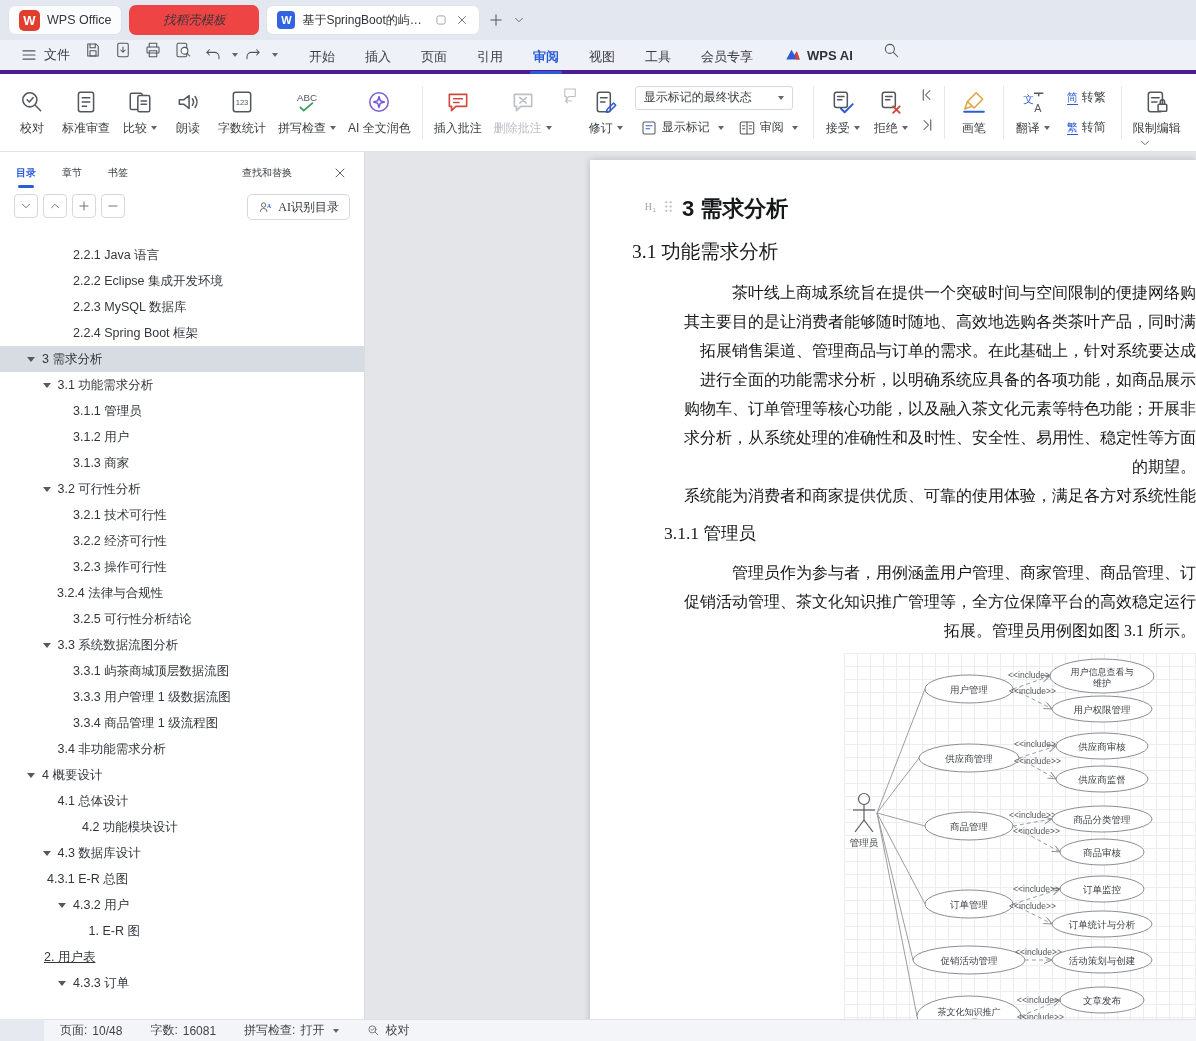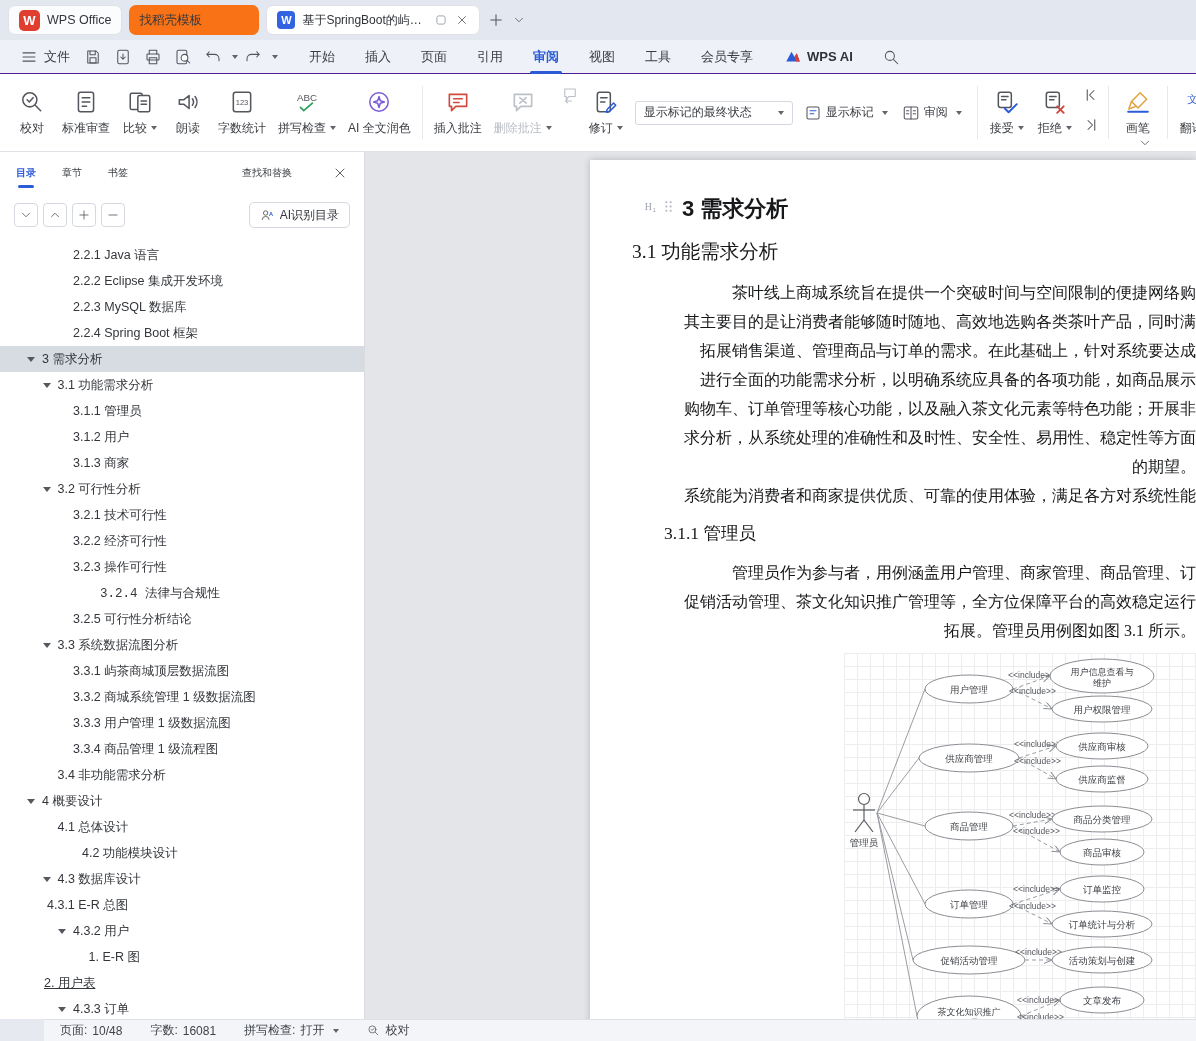--- a/index.html
+++ b/index.html
@@ -12,65 +12,65 @@
 .caret{width:0;height:0;border-left:3.5px solid transparent;border-right:3.5px solid transparent;
   border-top:4px solid #62656b;display:inline-block;margin-left:4px;vertical-align:middle;flex:none;}
 
 
 .titlebar{height:40px;background:#e3e7ef;display:flex;align-items:center;padding:0 8px;gap:7px;}
 .wtab{height:30px;border-radius:7px;display:flex;align-items:center;gap:7px;padding:0 10px;cursor:default;}
 .wtab.home{background:#fbfcfe;border:1px solid #e0e2e8;}
 .wps-logo{width:21px;height:21px;background:#e03e2f;color:#fff;border-radius:5px;font-weight:bold;
   display:flex;align-items:center;justify-content:center;font-size:13px;}
 .wtab-label{font-size:12.5px;color:#33363c;}
-.wtab.gray{background:#f97316;width:130px;justify-content:flex-start;color:#45484f;}
+.wtab.gray{background:#ef4444;width:130px;justify-content:center;color:#45484f;font-style:italic;}
 .wtab.doc{background:#fff;width:214px;border:1px solid #e0e2e8;}
 .doc-logo{width:18px;height:18px;background:#3263e0;color:#fff;border-radius:4px;font-weight:bold;
   display:flex;align-items:center;justify-content:center;font-size:11px;flex:none;}
 .doc-title{flex:1;white-space:nowrap;overflow:hidden;text-overflow:ellipsis;font-size:12px;color:#2f3237;}
 
 
-.menubar{height:34px;background:#eef1f7;display:flex;align-items:center;padding:0 12px;border-bottom:1px solid #4c1d95;}
+.menubar{height:34px;background:#eef1f7;display:flex;padding:0 12px;border-bottom:4px solid #4c1d95;}
 .file-btn{display:flex;gap:6px;align-items:center;padding:0 8px;font-size:13px;}
 .qbtn{width:20px;height:20px;padding:1px;margin:0 5px;cursor:default;}
 .qgroup{display:flex;align-items:center;}
 .menu-tabs{display:flex;margin-left:16px;}
 .menu-tab{padding:0 15px;height:34px;line-height:33px;font-size:13px;color:#3a3d42;position:relative;white-space:nowrap;}
 .menu-tab.active{color:#2b5bd7;font-weight:bold;}
 .menu-tab.active::after{content:"";position:absolute;left:12px;right:12px;bottom:0;height:3px;background:#2b5bd7;border-radius:2px;}
 .wps-ai-btn{display:flex;align-items:center;gap:5px;margin-left:16px;font-size:13px;font-weight:bold;color:#2f3237;}
 .search-btn{margin-left:28px;}
 
 
 .ribbon{height:78px;background:#fff;border-bottom:1px solid #dfe1e6;display:flex;align-items:center;
   padding:4px 8px;overflow:hidden;position:relative;flex-wrap:nowrap;}
 .rbtn{display:flex;flex-direction:column;align-items:center;justify-content:flex-end;gap:5px;
   min-width:48px;padding:3px 6px;border-radius:4px;flex:none;}
 .rlblrow{display:flex;align-items:center;font-size:12px;color:#3a3d42;white-space:nowrap;}
 .rbtn.disabled .rlblrow{color:#b9bdc4;}
 .rdiv{width:1px;align-self:stretch;background:#e6e8ec;margin:8px 5px;flex:none;}
-.rstack{display:flex;flex-direction:row;justify-content:center;gap:6px;padding:0 5px;flex:none;}
+.rstack{display:flex;flex-direction:column;justify-content:center;gap:6px;padding:0 5px;flex:none;}
 .rselect{width:158px;height:24px;border:1px solid #d5d8de;border-radius:3px;display:flex;align-items:center;
   justify-content:space-between;padding:0 8px;font-size:12px;color:#3a3d42;background:#fff;white-space:nowrap;}
 .rrow{display:flex;gap:4px;}
 .rmini{height:24px;display:flex;align-items:center;gap:4px;font-size:12px;padding:0 5px;border-radius:3px;white-space:nowrap;}
 .rsmallcol{display:flex;flex-direction:column;align-self:stretch;justify-content:flex-start;gap:12px;padding:8px 3px 0;flex:none;}
 .cnchip{font-size:11px;color:#2b5bd7;border-bottom:1.5px solid #2b5bd7;line-height:13px;}
 .ribbon-collapse{position:absolute;right:44px;bottom:1px;width:14px;height:14px;}
 
 
 .content{display:flex;height:867px;}
 .sidebar{width:365px;background:#fff;border-right:1px solid #d9dbe0;display:flex;flex-direction:column;flex:none;}
 .side-tabs{height:42px;display:flex;align-items:center;padding:0 16px 0 16px;gap:26px;flex:none;}
 .side-tab{font-size:10px;color:#3a3d42;height:42px;line-height:42px;position:relative;white-space:nowrap;}
 .side-tab.active{color:#2b5bd7;font-weight:bold;}
 .side-tab.active::after{content:"";position:absolute;left:2px;right:2px;bottom:6px;height:3px;background:#2b5bd7;border-radius:2px;}
 .side-tab.pushed{margin-left:auto;}
 .side-close{margin-left:14px;width:16px;height:16px;}
-.side-controls{height:42px;display:flex;align-items:center;padding:0 14px;gap:5px;flex:none;}
+.side-controls{height:42px;display:flex;padding:0 14px;gap:5px;flex:none;font-family:Liberation Serif, serif;}
 .sq{width:24px;height:24px;border:1px solid #d5d8de;border-radius:4px;padding:4px;display:inline-flex;}
 .ai-toc-btn{margin-left:auto;height:26px;border:1px solid #d5d8de;border-radius:5px;display:flex;
   align-items:center;gap:5px;padding:0 10px;font-size:12px;color:#33363c;}
 .ai-toc-btn .ic{width:15px;height:15px;}
 .toc-list{flex:1;overflow:hidden;padding-top:6px;font-size:12.5px;color:#33363b;}
 .toc-row{height:26px;display:flex;align-items:center;white-space:nowrap;overflow:hidden;}
 .toc-row.selected{background:#d7dbe2;}
 .toc-caret{width:0;height:0;border-left:4px solid transparent;border-right:4px solid transparent;
   border-top:5px solid #55585e;margin-right:7px;flex:none;}
 
@@ -629,35 +629,32 @@
         </div>
         <div class="toc-row" style="padding-left: 73px;">
           <span>3.2.1 技术可行性</span>
         </div>
         <div class="toc-row" style="padding-left: 73px;">
           <span>3.2.2 经济可行性</span>
         </div>
         <div class="toc-row" style="padding-left: 73px;">
           <span>3.2.3 操作可行性</span>
         </div>
-        <div class="toc-row" style="padding-left: 100px; font-family: Liberation Mono, monospace;">
+        <div class="toc-row" style="padding-left: 57px;">
           <span>3.2.4 法律与合规性</span>
         </div>
         <div class="toc-row" style="padding-left: 73px;">
           <span>3.2.5 可行性分析结论</span>
         </div>
         <div class="toc-row" style="padding-left: 42.5px;">
           <span class="toc-caret"></span>
           <span>3.3 系统数据流图分析</span>
         </div>
         <div class="toc-row" style="padding-left: 73px;">
           <span>3.3.1 屿茶商城顶层数据流图</span>
-        </div>
-        <div class="toc-row" style="padding-left: 73px;">
-          <span>3.3.2 商城系统管理 1 级数据流图</span>
         </div>
         <div class="toc-row" style="padding-left: 73px;">
           <span>3.3.3 用户管理 1 级数据流图</span>
         </div>
         <div class="toc-row" style="padding-left: 73px;">
           <span>3.3.4 商品管理 1 级流程图</span>
         </div>
         <div class="toc-row" style="padding-left: 57.5px;">
           <span>3.4 非功能需求分析</span>
         </div>

